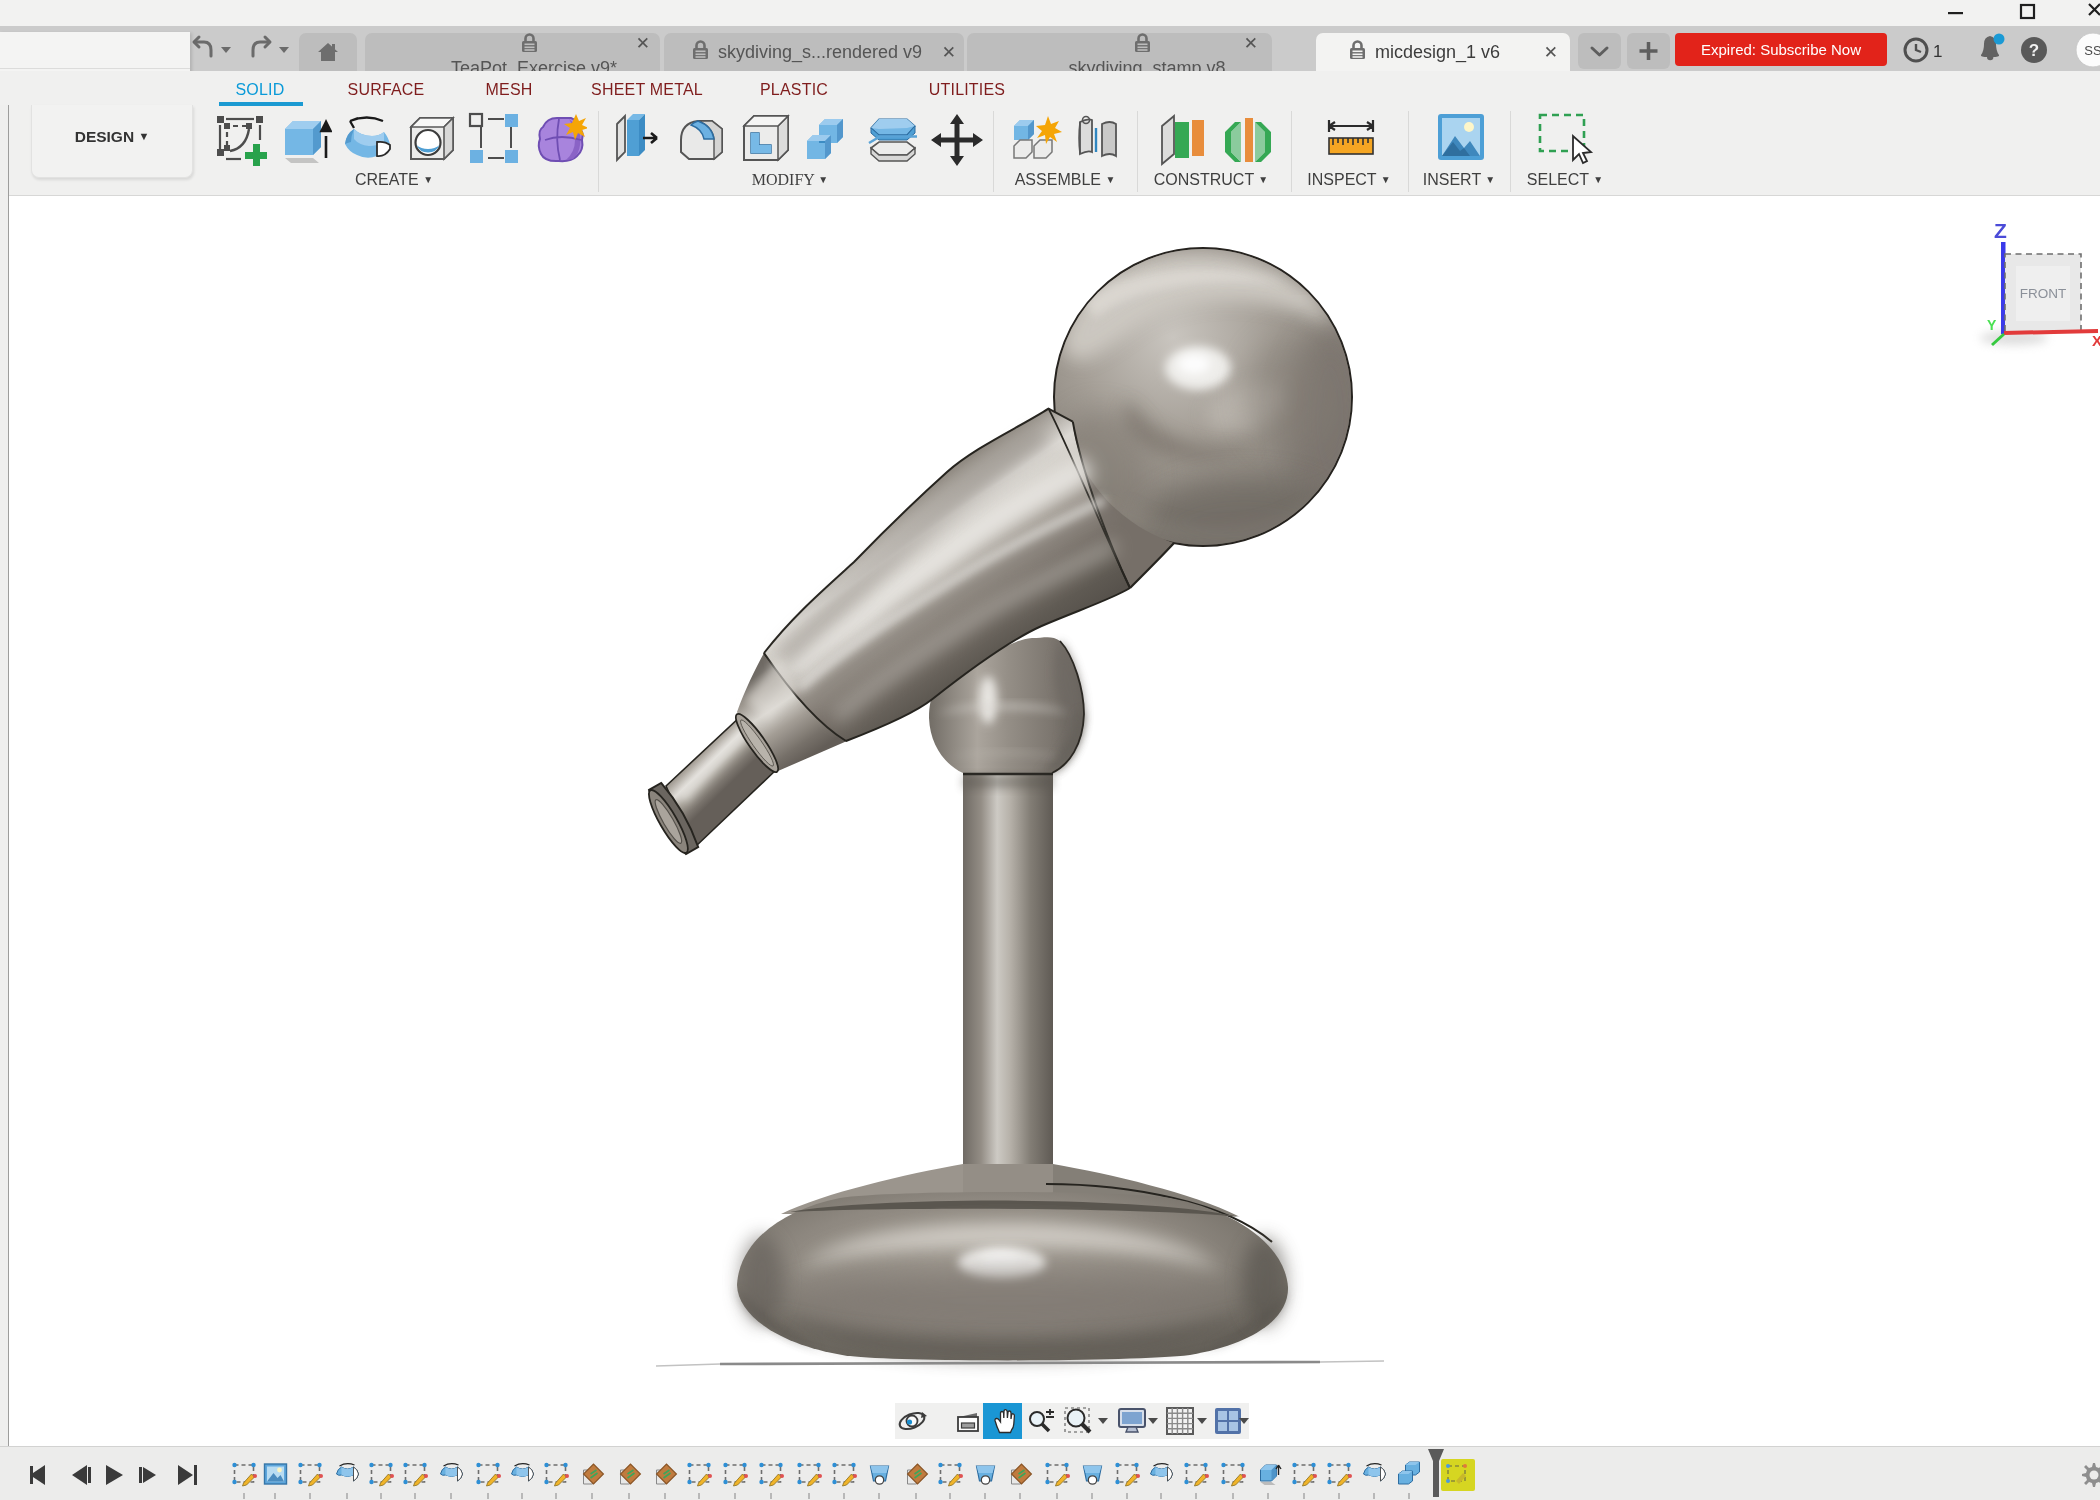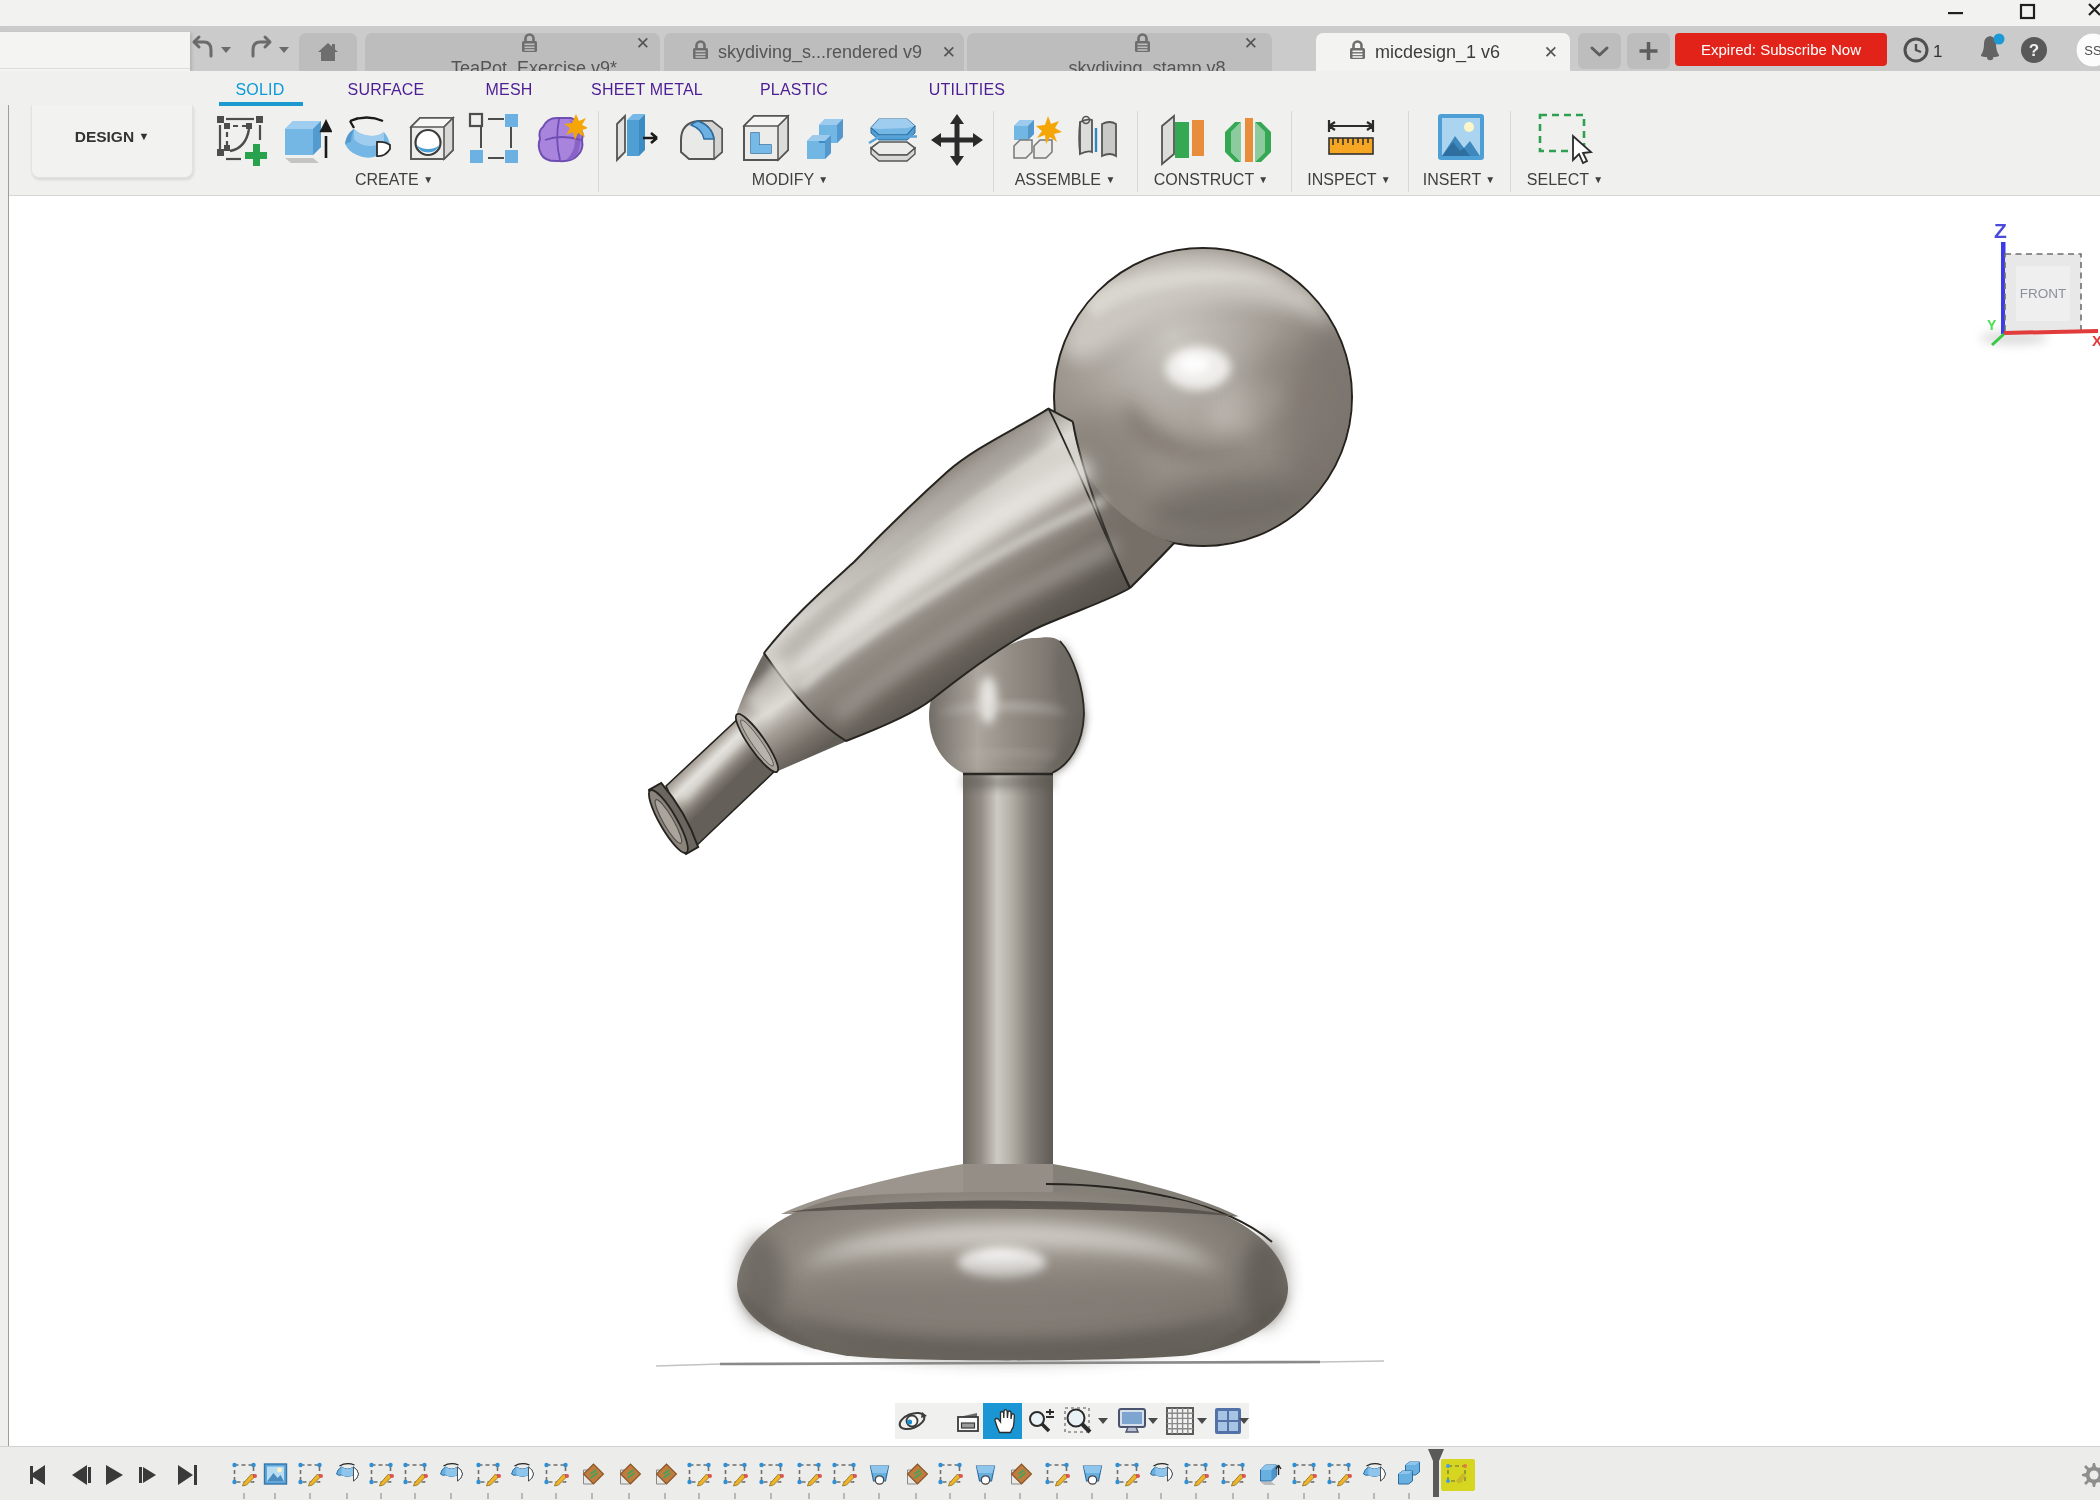--- a/index.html
+++ b/index.html
@@ -15,21 +15,21 @@
   .tab-x { color:#555; font-size:17px; margin-left:14px; }
   #activetab { position:absolute; top:7px; height:39px; background:#f3f3f2; border-radius:7px 7px 0 0;
     display:flex; align-items:center; color:#3c3c3c; font-size:18px; }
   .lock { display:inline-block; margin:0 9px 0 0; }
   .tbbtn { position:absolute; top:7px; height:36px; background:#bdbdbd; border-radius:6px; }
   #redbtn { position:absolute; left:1675px; top:7px; width:212px; height:33px; background:#e2231a;
     border-radius:4px; color:#fff; font-size:15px; text-align:center; line-height:33px; }
   
   #ribbon { position:absolute; left:0; top:71px; width:2100px; height:125px; background:#f0f0ef;
     border-bottom:1px solid #d7d7d6; }
-  .rtab { position:absolute; top:10px; font-size:16px; color:#4c1d95; transform:translateX(-50%); letter-spacing:0.2px;}
+  .rtab { position:absolute; top:10px; font-size:16px; color:#7f1d1d; transform:translateX(-50%); letter-spacing:0.2px;}
   #solidtab { color:#0a9ad8; }
   #solidline { position:absolute; left:219px; top:31px; width:84px; height:4px; background:#1b9ad2; }
   .glabel { position:absolute; top:100px; font-size:16px; color:#3f3f3f; transform:translateX(-50%); white-space:nowrap;}
   .gdiv { position:absolute; top:40px; width:1px; height:81px; background:#d9d9d8; }
   .dtri { font-size:10px; vertical-align:2px; color:#3f3f3f; }
   .icon { position:absolute; top:41px; }
   
   #whitebox { position:absolute; left:0; top:32px; width:190px; height:73px; background:#f4f4f3;
     border-bottom:1px solid #e4e4e3; box-shadow:2px 1px 3px rgba(0,0,0,0.12); }
   #whitebox2 { position:absolute; left:0; top:32px; width:190px; height:37px; background:#f4f4f3; border-bottom:1px solid #dcdcdb;}
@@ -152,21 +152,21 @@
   <div id="ribbon">
     <div class="rtab" id="solidtab" style="left:260px;">SOLID</div>
     <div id="solidline"></div>
     <div class="rtab" style="left:386px;">SURFACE</div>
     <div class="rtab" style="left:509px;">MESH</div>
     <div class="rtab" style="left:647px;">SHEET METAL</div>
     <div class="rtab" style="left:794px;">PLASTIC</div>
     <div class="rtab" style="left:927px;margin-left:40px;">UTILITIES</div>
 
     <div class="glabel" style="left:394px;">CREATE <span class="dtri">▼</span></div>
-    <div class="glabel" style="left:790px;">MODIFY <span class="dtri">▼</span></div>
+    <div class="glabel" style="left:790px;font-family:Liberation Serif, serif;">MODIFY <span class="dtri">▼</span></div>
     <div class="glabel" style="left:1065px;">ASSEMBLE <span class="dtri">▼</span></div>
     <div class="glabel" style="left:1211px;">CONSTRUCT <span class="dtri">▼</span></div>
     <div class="glabel" style="left:1349px;">INSPECT <span class="dtri">▼</span></div>
     <div class="glabel" style="left:1459px;">INSERT <span class="dtri">▼</span></div>
     <div class="glabel" style="left:1565px;">SELECT <span class="dtri">▼</span></div>
 
     <div class="gdiv" style="left:598px;"></div>
     <div class="gdiv" style="left:993px;"></div>
     <div class="gdiv" style="left:1137px;"></div>
     <div class="gdiv" style="left:1291px;"></div>

